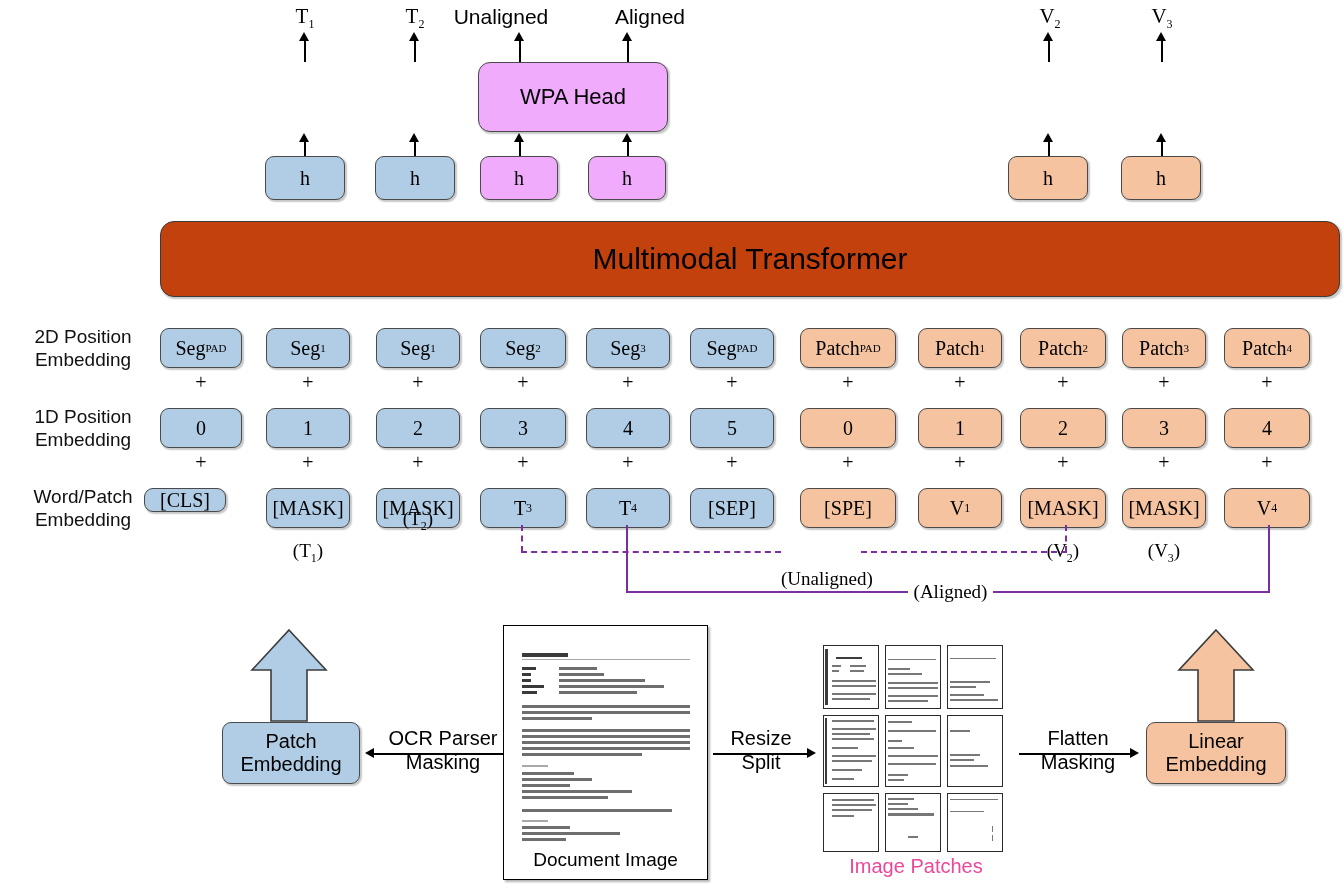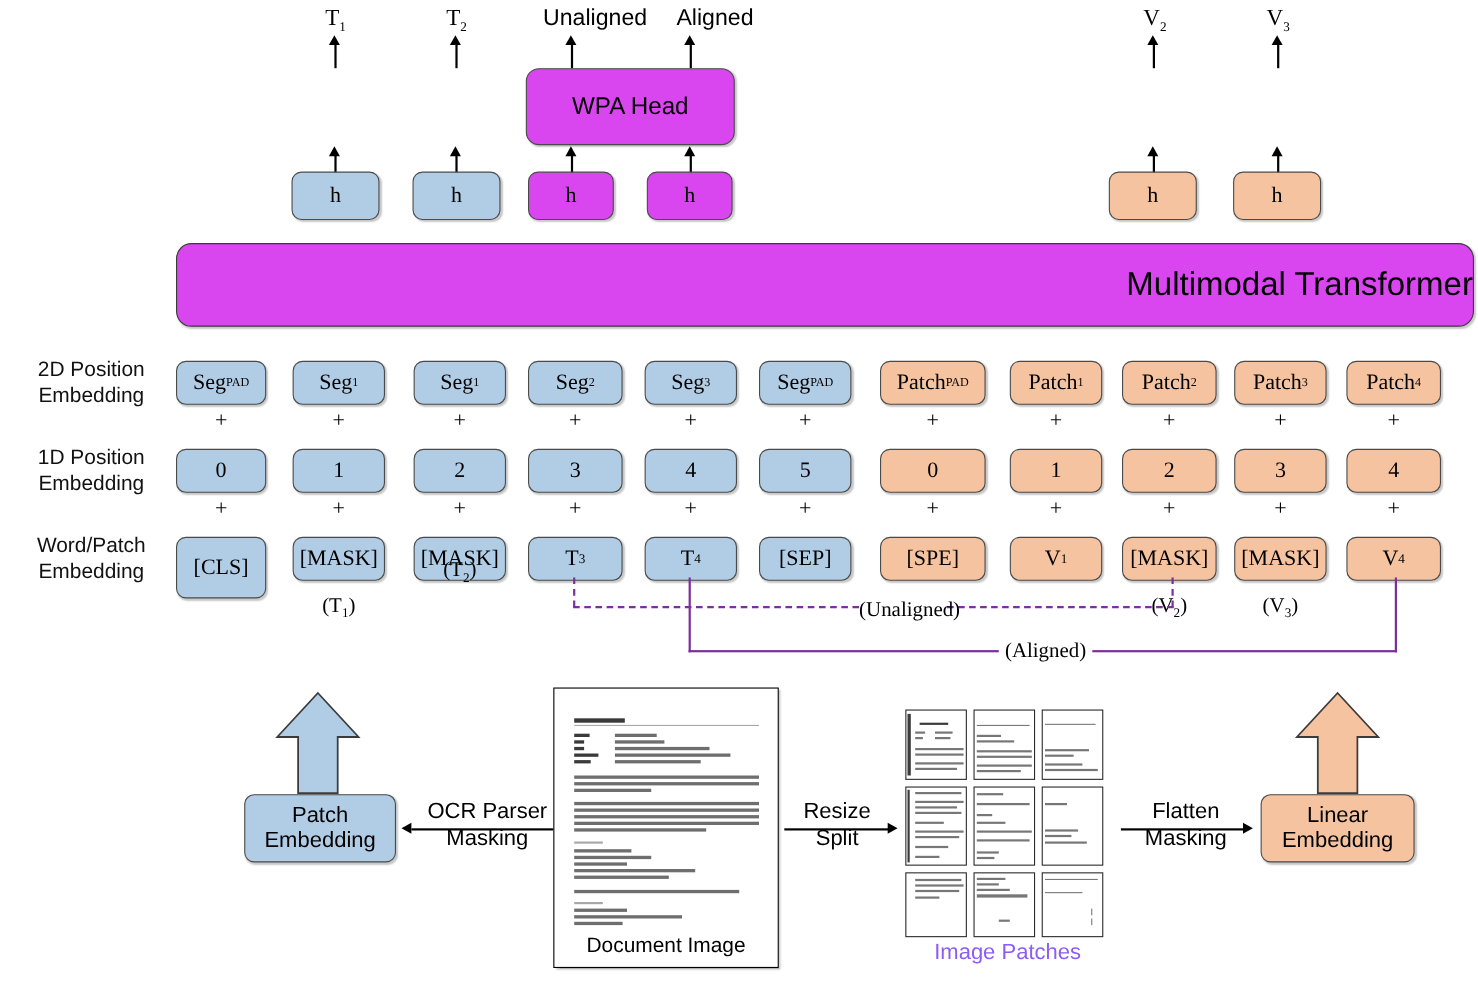--- a/index.html
+++ b/index.html
@@ -11,22 +11,22 @@
   .rowlabel{position:absolute;text-align:center;font-size:19px;line-height:23px;
             font-family:"Liberation Sans",sans-serif;color:#111;}
 
   
   .node{position:absolute;box-sizing:border-box;border:1.2px solid #4a4a4a;
         border-radius:9px;display:flex;align-items:center;justify-content:center;
         font-family:"Liberation Serif",serif;font-size:20px;color:#000;
         box-shadow:1.5px 1.5px 1.5px rgba(0,0,0,.22);}
   .node.blue{background:#b0cde5;}
   .node.orange{background:#f6c3a0;}
-  .node.purple{background:#d946ef;}
-  .node.grey{background:#d946ef;border:1.2px solid #3b3b3b;justify-content:flex-end;}
+  .node.purple{background:#f0abfc;}
+  .node.grey{background:#c2410c;border:1.2px solid #3b3b3b;}
 
   .head{border-radius:12px;font-family:"Liberation Sans",sans-serif;font-size:22px;}
   .sub{font-size:12px;vertical-align:sub;line-height:0;}
   .subsm{font-size:11px;vertical-align:sub;line-height:0;}
 
   
   #xformer{left:160px;top:221px;width:1180px;height:76px;border-radius:14px;
            font-family:"Liberation Sans",sans-serif;font-size:30px;font-weight:400;}
 
   
@@ -72,21 +72,21 @@
   .dlight{position:absolute;background:#a8a8a8;}
   .docimg-caption{position:absolute;left:0;bottom:8px;width:203px;text-align:center;
                   font-family:"Liberation Sans",sans-serif;font-size:19px;color:#000;}
 
   
   #patches{position:absolute;left:823px;top:645px;width:186px;height:205px;}
   .patch{position:absolute;background:#fff;border:1.1px solid #2b2b2b;overflow:hidden;}
   .pline{position:absolute;background:#777;}
   .pdark{position:absolute;background:#3c3c3c;}
   .patch-caption{position:absolute;left:823px;top:855px;width:186px;text-align:center;
-                 font-family:"Liberation Sans",sans-serif;font-size:20px;color:#8b5cf6;}
+                 font-family:"Liberation Sans",sans-serif;font-size:20px;color:#ec4899;}
 </style>
 </head>
 <body>
 
 <div id="stage">
 
 
   <div class="rowlabel" style="left:8px;top:325px;width:150px;">
     <div>2D Position</div>
     <div>Embedding</div>
@@ -101,21 +101,21 @@
     <div>Word/Patch</div>
     <div>Embedding</div>
   </div>
 
   <div class="serlab" style="left:255px;top:4px;width:100px;">
     <span>T</span><span class="sub">1</span>
   </div>
   <div class="serlab" style="left:365px;top:4px;width:100px;">
     <span>T</span><span class="sub">2</span>
   </div>
-  <div class="toplab" style="left:476px;top:5px;width:130px;">Unaligned</div>
+  <div class="toplab" style="left:436px;top:5px;width:130px;">Unaligned</div>
   <div class="toplab" style="left:570px;top:5px;width:115px;text-align:right;">Aligned</div>
   <div class="serlab" style="left:1000px;top:4px;width:100px;">
     <span>V</span><span class="sub">2</span>
   </div>
   <div class="serlab" style="left:1112px;top:4px;width:100px;">
     <span>V</span><span class="sub">3</span>
   </div>
 
   <div class="vline" style="left:304px;top:38px;height:24px;"></div>
   <div class="arrowup" style="left:299px;top:32px;"></div>
@@ -178,21 +178,21 @@
   <div id="columns-layer">
       <div class="node blue" style="left: 160px; top: 328px; width: 82px; height: 40px;">
         <span>Seg</span>
         <span class="subsm">PAD</span>
       </div>
       <div class="plus" style="left: 189px; top: 371px; width: 24px;">+</div>
       <div class="node blue" style="left: 160px; top: 408px; width: 82px; height: 40px;">
         <span>0</span>
       </div>
       <div class="plus" style="left: 189px; top: 451px; width: 24px;">+</div>
-      <div class="node blue" style="left: 160px; top: 488px; width: 82px; height: 56px;">
+      <div class="node blue" style="left: 144px; top: 488px; width: 82px; height: 24px;">
         <span>[CLS]</span>
         <span class="sub"></span>
       </div>
       <div class="node blue" style="left: 266px; top: 328px; width: 84px; height: 40px;">
         <span>Seg</span>
         <span class="subsm">1</span>
       </div>
       <div class="plus" style="left: 296px; top: 371px; width: 24px;">+</div>
       <div class="node blue" style="left: 266px; top: 408px; width: 84px; height: 40px;">
         <span>1</span>
@@ -322,21 +322,21 @@
       <div class="node orange" style="left: 1224px; top: 488px; width: 86px; height: 40px;">
         <span>V</span>
         <span class="sub">4</span>
       </div>
     </div>
 
   <div class="pvd" style="left:521px;top:525px;height:27px;"></div>
   <div class="phd" style="left:521px;top:551px;width:260px;"></div>
   <div class="phd" style="left:861px;top:551px;width:206px;"></div>
   <div class="pvd" style="left:1065px;top:525px;height:27px;"></div>
-  <div class="paren" style="left:781px;top:544px;width:80px;">(Unaligned)</div>
+  <div class="paren" style="left:781px;top:568px;width:80px;">(Unaligned)</div>
 
   <div class="pv" style="left:626px;top:525px;height:68px;"></div>
   <div class="ph" style="left:626px;top:591px;width:282px;"></div>
   <div class="ph" style="left:993px;top:591px;width:277px;"></div>
   <div class="pv" style="left:1268px;top:525px;height:68px;"></div>
   <div class="paren" style="left:908px;top:581px;width:85px;">(Aligned)</div>
 
   <svg class="bigarrow" style="left:250px;top:628px;" width="78" height="95" viewBox="0 0 78 95">
     <polygon points="39,2 76,42 57,42 57,93 21,93 21,42 2,42" fill="#b0cde5" stroke="#3b3b3b" stroke-width="1.6"></polygon>
   </svg>

